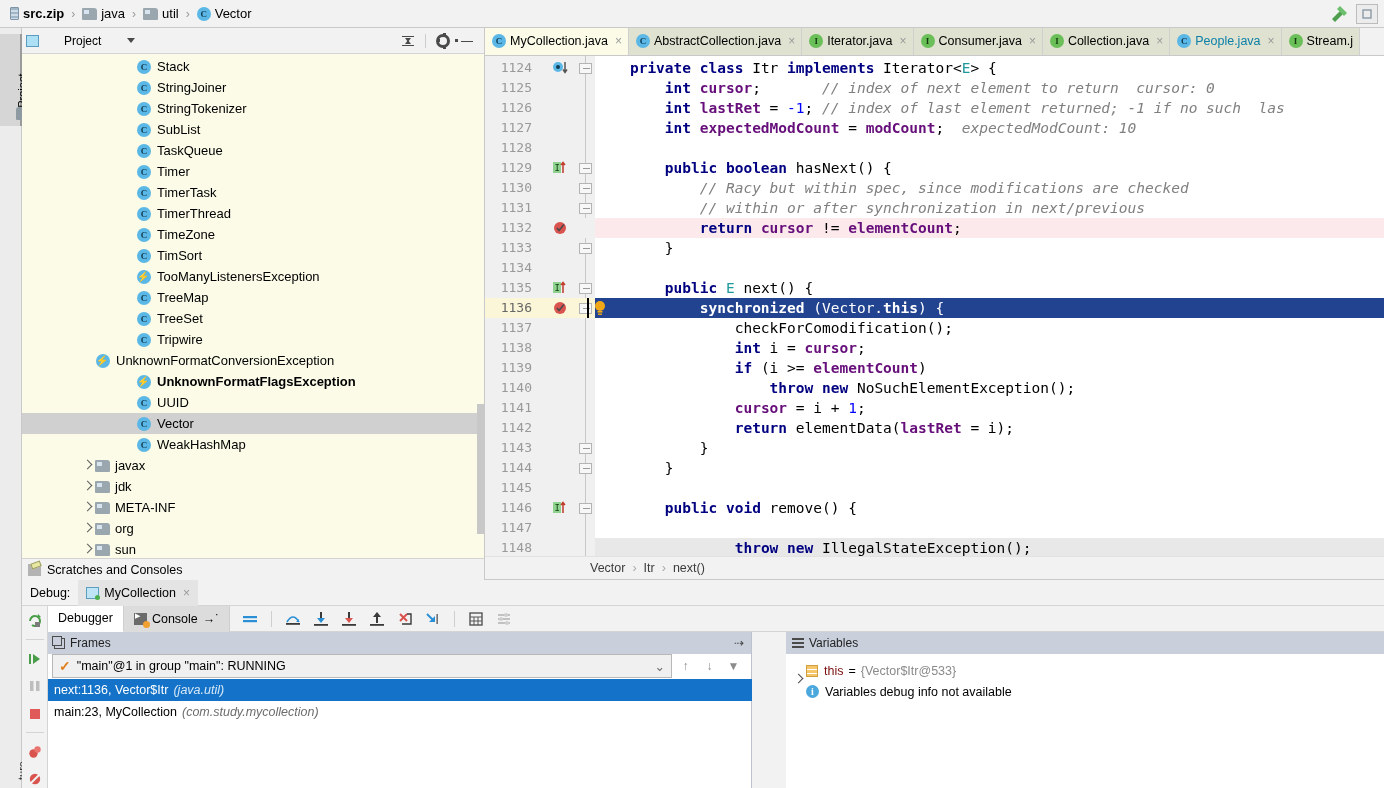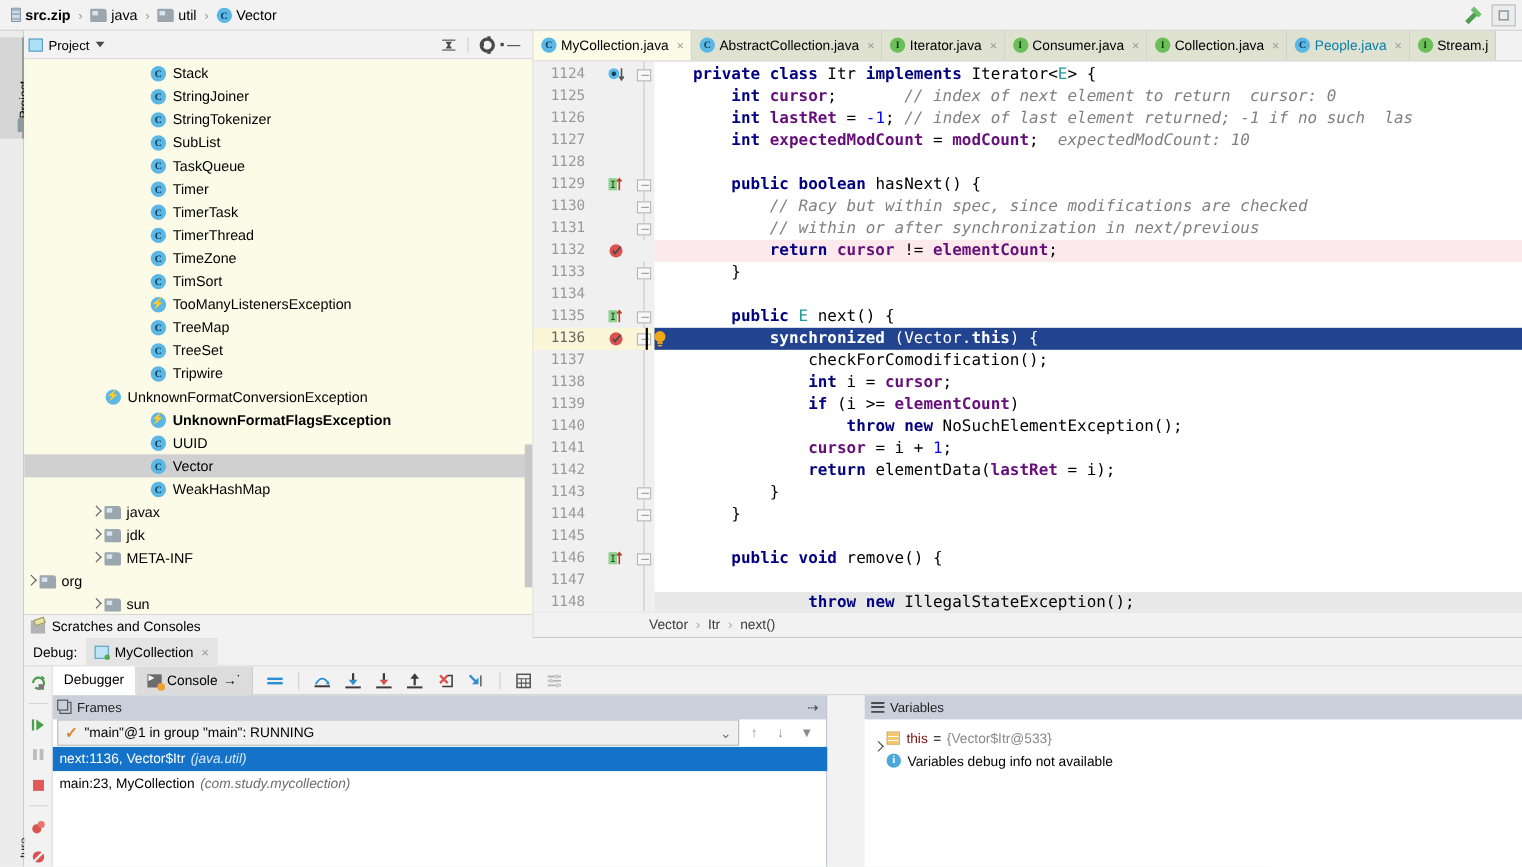--- a/index.html
+++ b/index.html
@@ -74,21 +74,21 @@
   }
 
   
   #project-panel {
     position: absolute; left: 22px; top: 28px; width: 463px; height: 552px;
     background: #fbfbe8; border-right: 1px solid #c9c9c9;
     display: flex; flex-direction: column;
   }
   #project-header {
     height: 26px; background: #f2f2f2; border-bottom: 1px solid #d4d4d4;
-    display: flex; align-items: center; padding: 0 4px; flex: 0 0 26px;
+    display: flex; align-items: center; padding: 0 4px; flex: 0 0 26px; gap: 20px;
   }
   .proj-ico { width:13px;height:12px;background:#aee0f5;border:1px solid #5a9cbf; margin-right:5px;}
   #project-header .title { font-size: 12px; }
   .caret-dn { width:0;height:0;border-left:4px solid transparent;border-right:4px solid transparent;
      border-top:5px solid #4a4a4a; margin-left:6px; }
   #project-header .tools { margin-left:auto; display:flex; align-items:center; gap:10px; padding-right:6px; }
   .ico-collapse { width:14px;height:14px;position:relative; }
   .ico-collapse:before { content:''; position:absolute; left:1px; top:2px; width:12px; height:1px; background:#4a4a4a;}
   .ico-collapse:after { content:''; position:absolute; left:1px; top:11px; width:12px; height:1px; background:#4a4a4a;}
   .ico-collapse i { position:absolute; left:4px; top:4px; width:0;height:0;
@@ -488,21 +488,21 @@
           </span>
           <span class="tree-label">jdk</span>
         </div>
         <div class="tree-row" style="padding-left: 59px;">
           <span class="tree-arrow closed"></span>
           <span class="tree-icowrap">
             <span class="ico folder-ico"></span>
           </span>
           <span class="tree-label">META-INF</span>
         </div>
-        <div class="tree-row" style="">
+        <div class="tree-row" style="padding-left: 59px;">
           <span class="tree-arrow closed"></span>
           <span class="tree-icowrap">
             <span class="ico folder-ico"></span>
           </span>
           <span class="tree-label">org</span>
         </div>
         <div class="tree-row" style="padding-left: 59px;">
           <span class="tree-arrow closed"></span>
           <span class="tree-icowrap">
             <span class="ico folder-ico"></span>

